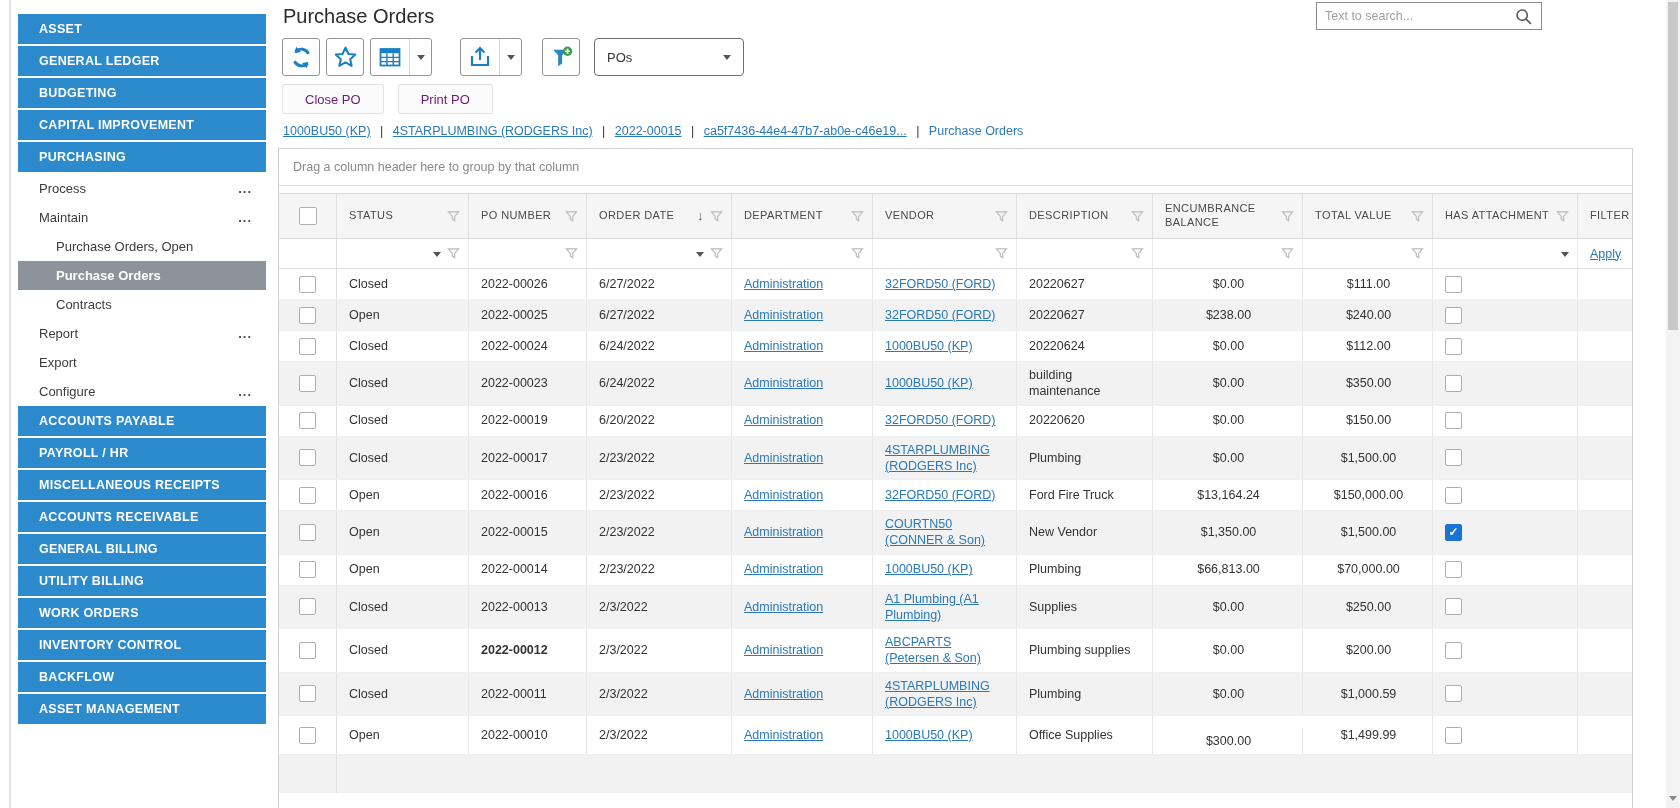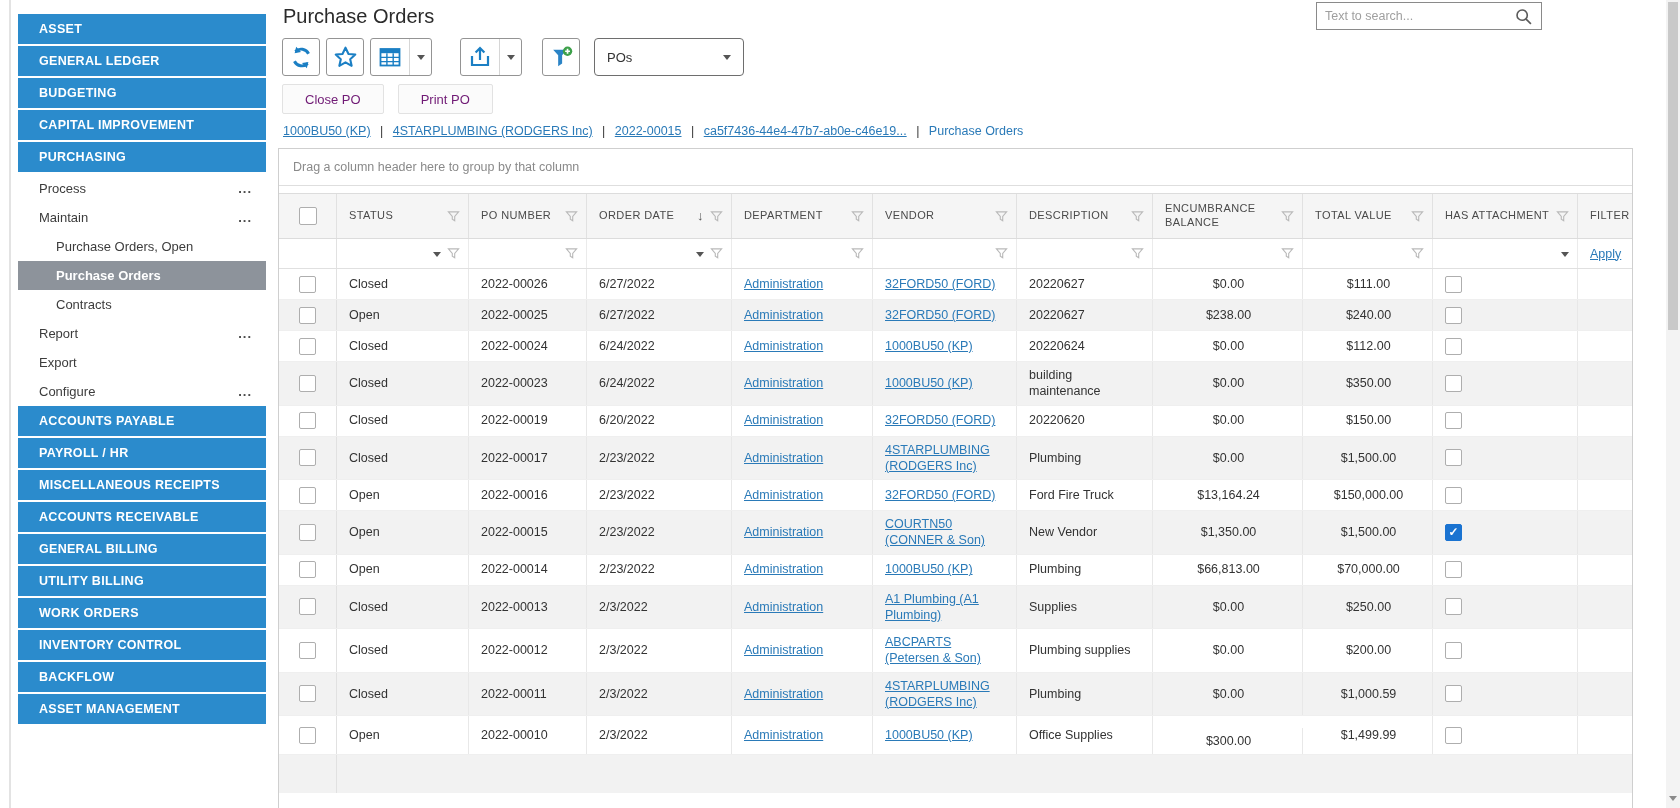--- a/index.html
+++ b/index.html
@@ -694,21 +694,21 @@
         </div>
         <div class="cell" style="width: 56px; flex: 0 0 auto;"></div>
       </div>
       <div class="row">
         <div class="sel-col">
           <span class="cb"></span>
         </div>
         <div class="cell" style="width: 132px; flex: 0 0 auto;">
           <span>Closed</span>
         </div>
-        <div class="cell" style="width: 118px; flex: 0 0 auto;">
+        <div class="cell" style="width: 118px; flex: 0 0 auto; font-weight: bold;">
           <span>2022-00012</span>
         </div>
         <div class="cell" style="width: 145px; flex: 0 0 auto;">
           <span>2/3/2022</span>
         </div>
         <div class="cell" style="width: 141px; flex: 0 0 auto;">
           <a href="#">Administration</a>
         </div>
         <div class="cell" style="width: 144px; flex: 0 0 auto;">
           <a href="#">ABCPARTS (Petersen &amp; Son)</a>

